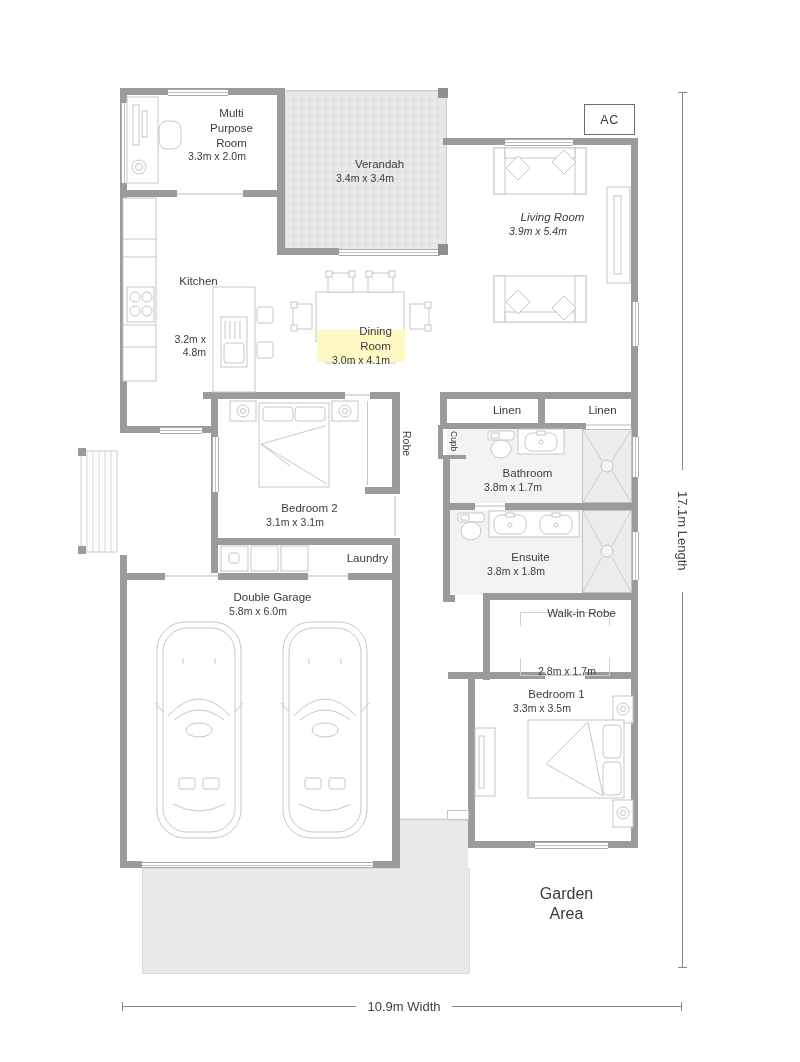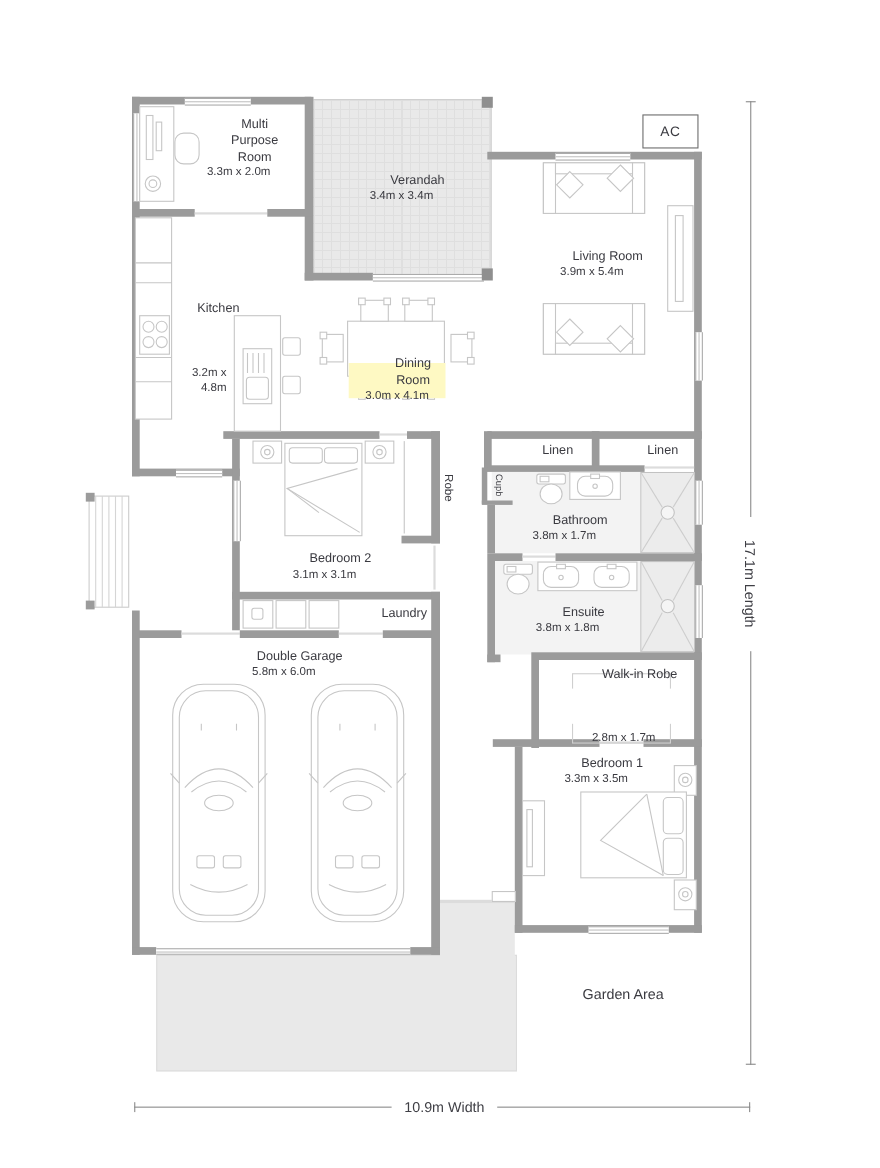--- a/index.html
+++ b/index.html
@@ -375,21 +375,21 @@
   <div class="lbl" style="left:180px;top:103px;width:74px;height:64px;">
     <div class="nm">Multi Purpose Room</div>
     <div class="dm">3.3m x 2.0m</div>
   </div>
 
   <div class="lbl" style="left:315px;top:155px;width:100px;height:32px;">
     <div class="nm">Verandah</div>
     <div class="dm">3.4m x 3.4m</div>
   </div>
 
-  <div class="lbl" style="left:488px;top:224px;width:100px;height:32px;">
+  <div class="lbl" style="left:488px;top:208px;width:100px;height:32px;font-style:italic;">
     <div class="nm">Living Room</div>
     <div class="dm">3.9m x 5.4m</div>
   </div>
 
   <div class="lbl" style="left:158px;top:292px;width:52px;height:50px;">
     <div class="nm">Kitchen</div>
     <div class="dm" style="width:44px;margin-top:44px;">3.2m x 4.8m</div>
   </div>
 
   <div class="lbl" style="left:317px;top:294px;width:88px;height:32px;background:#fef9c3;margin-top:36px;">
@@ -440,21 +440,21 @@
     <div class="nm">Bedroom 1</div>
     <div class="dm">3.3m x 3.5m</div>
   </div>
 
   <div class="lbl" style="left:196px;top:588px;width:124px;height:32px;">
     <div class="nm">Double Garage</div>
     <div class="dm">5.8m x 6.0m</div>
   </div>
 
   <div class="lbl" style="left:497px;top:895px;width:110px;height:18px;">
-    <div class="nm" style="font-size:13px;text-align:right;">Garden Area</div>
+    <div class="nm" style="font-size:16px;">Garden Area</div>
   </div>
 
   <div class="dimline" style="left:682px;top:92px;width:1px;height:378px;"></div>
   <div class="dimline" style="left:682px;top:592px;width:1px;height:376px;"></div>
   <div class="dimline" style="left:678px;top:92px;width:9px;height:1px;"></div>
   <div class="dimline" style="left:678px;top:967px;width:9px;height:1px;"></div>
   <div class="dimtext vlbl" style="left:673px;top:470px;width:18px;height:122px;">
     <span>17.1m Length</span>
   </div>
 

